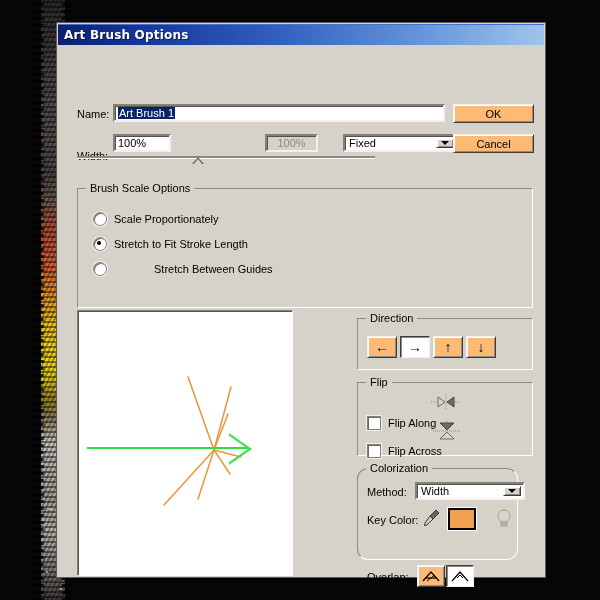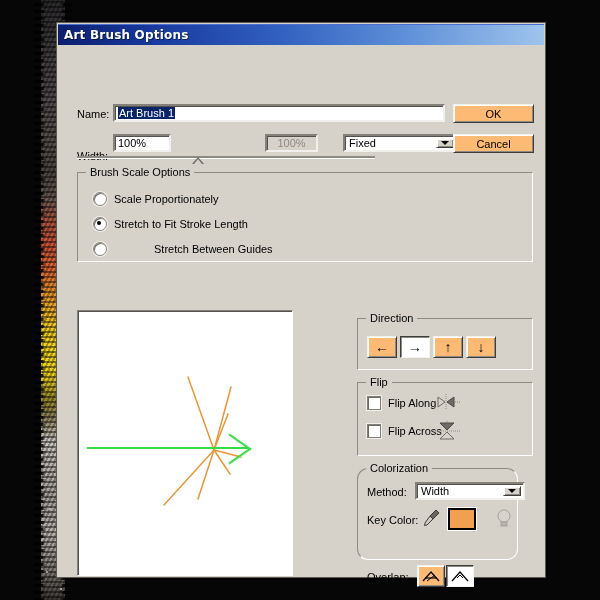--- a/index.html
+++ b/index.html
@@ -89,21 +89,21 @@
     border:1px solid;
     border-color:#8d8a84 #ffffff #ffffff #8d8a84;
     box-sizing:border-box;
   }
   .group > .glegend{
     position:absolute;top:-7px;left:8px;background:#d6d2ca;
     padding:0 4px;font-size:11px;color:#000;
   }
 
   
-  .radio-row{position:absolute;display:flex;align-items:center;}
+  .radio-row{position:absolute;display:flex;align-items:center;margin-top:20px;}
   .radio{
     width:12px;height:12px;border-radius:50%;
     background:#ffffff;
     border:1px solid #83807a;
     box-shadow:inset 1px 1px 0 #6d6a65, 0 0 0 1px #f0eee9;
     position:relative;margin-right:7px;
   }
   .radio.on:after{
     content:"";position:absolute;left:3px;top:3px;width:4px;height:4px;
     border-radius:50%;background:#000;
@@ -215,21 +215,21 @@
         </span>
       </div>
 
       <div class="btn" style="position:absolute;left:396px;top:88px;width:81px;height:19px;">
         <span>Cancel</span>
       </div>
 
       <div class="slider-track" style="left:20px;top:110px;width:298px;"></div>
       <div class="slider-thumb" style="left:135px;top:111px;"></div>
 
-      <div class="group" style="left:20px;top:126px;width:456px;height:90px;">
+      <div class="group" style="left:20px;top:142px;width:456px;height:120px;">
         <span class="glegend">Brush Scale Options</span>
       </div>
 
       <div class="radio-row" style="left:36px;top:146px;">
         <span class="radio"></span>
         <span class="lbl">Scale Proportionately</span>
       </div>
       <div class="radio-row" style="left:36px;top:171px;">
         <span class="radio on"></span>
         <span class="lbl">Stretch to Fit Stroke Length</span>

